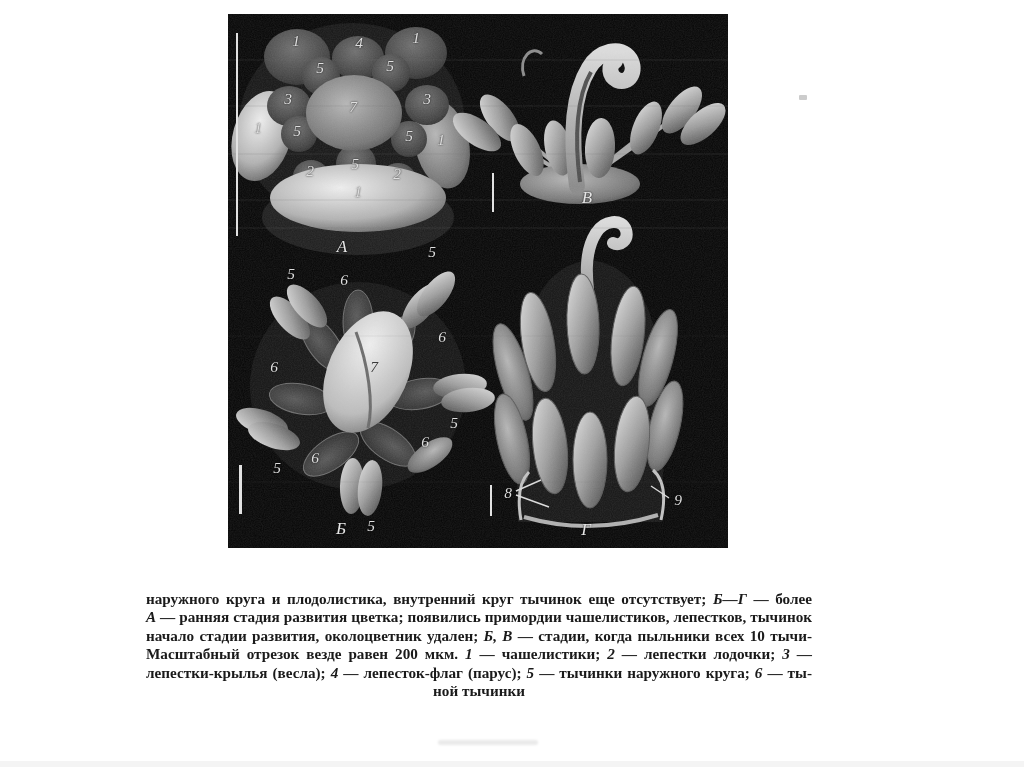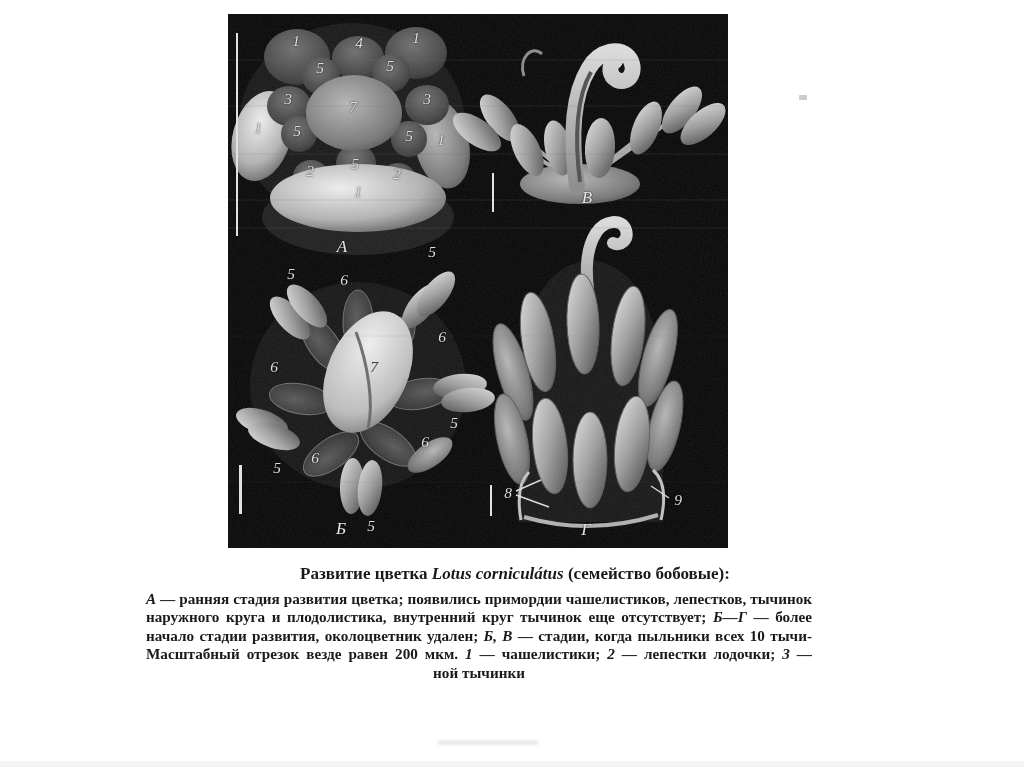--- a/index.html
+++ b/index.html
@@ -267,52 +267,54 @@
           <span class="fig-label kind-number" style="--x: 49px; --y: 454px;">5</span>
           <span class="fig-label kind-number" style="--x: 143px; --y: 512px;">5</span>
           <span class="fig-label kind-letter" style="--x: 113px; --y: 515px;">Б</span>
           <span class="fig-label kind-number" style="--x: 280px; --y: 479px;">8</span>
           <span class="fig-label kind-number" style="--x: 450px; --y: 486px;">9</span>
           <span class="fig-label kind-letter" style="--x: 358px; --y: 516px;">Г</span>
         </div>
     </div>
   </div>
 
-  <div class="caption-title">
-    
-  <span class="seg seg-n">Развитие цветка </span><span class="seg seg-bi">Lotus corniculátus</span><span class="seg seg-n"> (семейство бобовые):</span></div>
 
   <div class="caption-body">
 
       <div class="cap-line align-justify">
         <span>
           
+        <span class="seg seg-n">наружного круга и плодолистика, внутренний круг тычинок еще отсутствует; </span><span class="seg seg-i">Б—Г</span><span class="seg seg-n"> — более</span></span>
+      </div>
+
+      <div class="cap-line align-justify">
+        <span>
+          
         <span class="seg seg-i">А</span><span class="seg seg-n"> — ранняя стадия развития цветка; появились примордии чашелистиков, лепестков, тычинок</span></span>
       </div>
 
       <div class="cap-line align-justify">
         <span>
           
-        <span class="seg seg-n">наружного круга и плодолистика, внутренний круг тычинок еще отсутствует; </span><span class="seg seg-i">Б—Г</span><span class="seg seg-n"> — более</span></span>
-      </div>
-
-      <div class="cap-line align-justify">
-        <span>
-          
         <span class="seg seg-n">начало стадии развития, околоцветник удален; </span><span class="seg seg-i">Б, В</span><span class="seg seg-n"> — стадии, когда пыльники всех 10 тычи-</span></span>
       </div>
 
 
 
       <div class="cap-line align-justify">
         <span>
           
         <span class="seg seg-n">Масштабный отрезок везде равен 200 мкм. </span><span class="seg seg-i">1</span><span class="seg seg-n"> — чашелистики; </span><span class="seg seg-i">2</span><span class="seg seg-n"> — лепестки лодочки; </span><span class="seg seg-i">3</span><span class="seg seg-n"> —</span></span>
       </div>
 
+      <div class="cap-line align-justify">
+        <span>
+          
+        <span class="seg seg-n">лепестки-крылья (весла); </span><span class="seg seg-i">4</span><span class="seg seg-n"> — лепесток-флаг (парус); </span><span class="seg seg-i">5</span><span class="seg seg-n"> — тычинки наружного круга; </span><span class="seg seg-i">6</span><span class="seg seg-n"> — ты-</span></span>
+      </div>
 
 
       <div class="cap-line align-center">
         <span>
           
         <span class="seg seg-n">ной тычинки</span></span>
       </div>
     </div>
 
   <div class="artifact-dot"></div>

